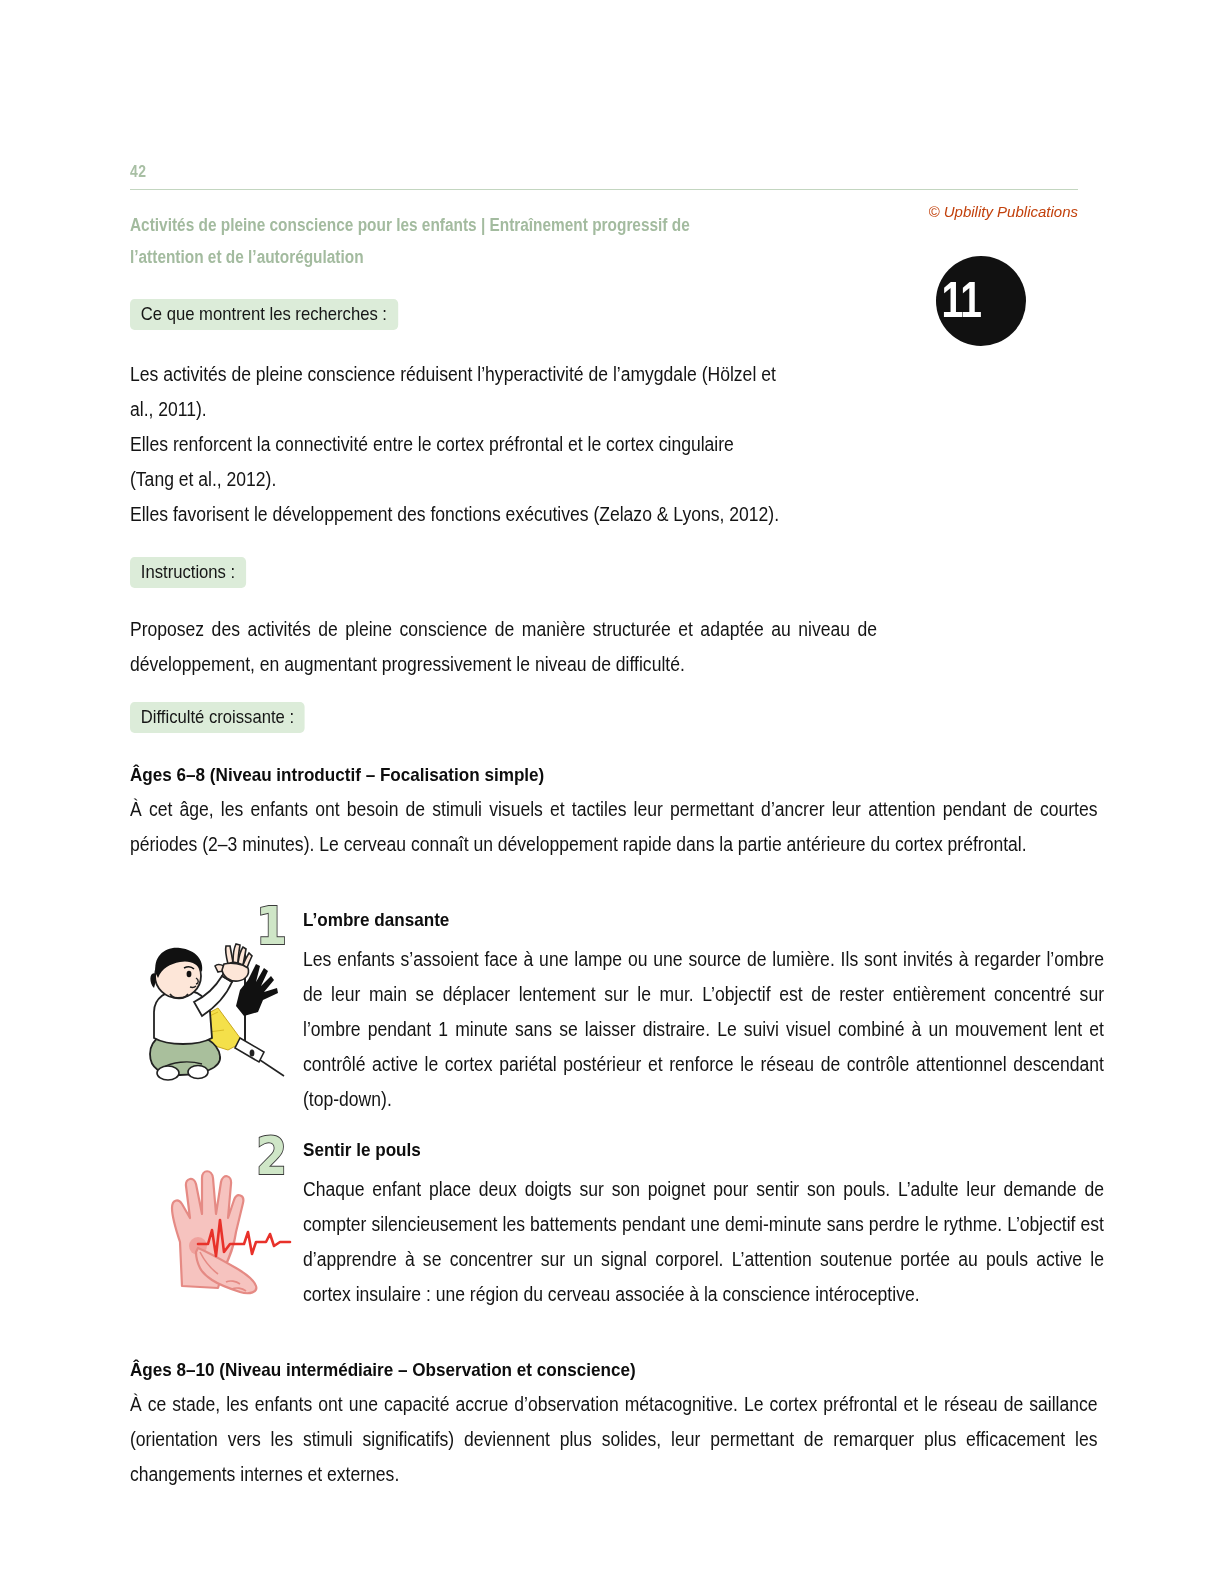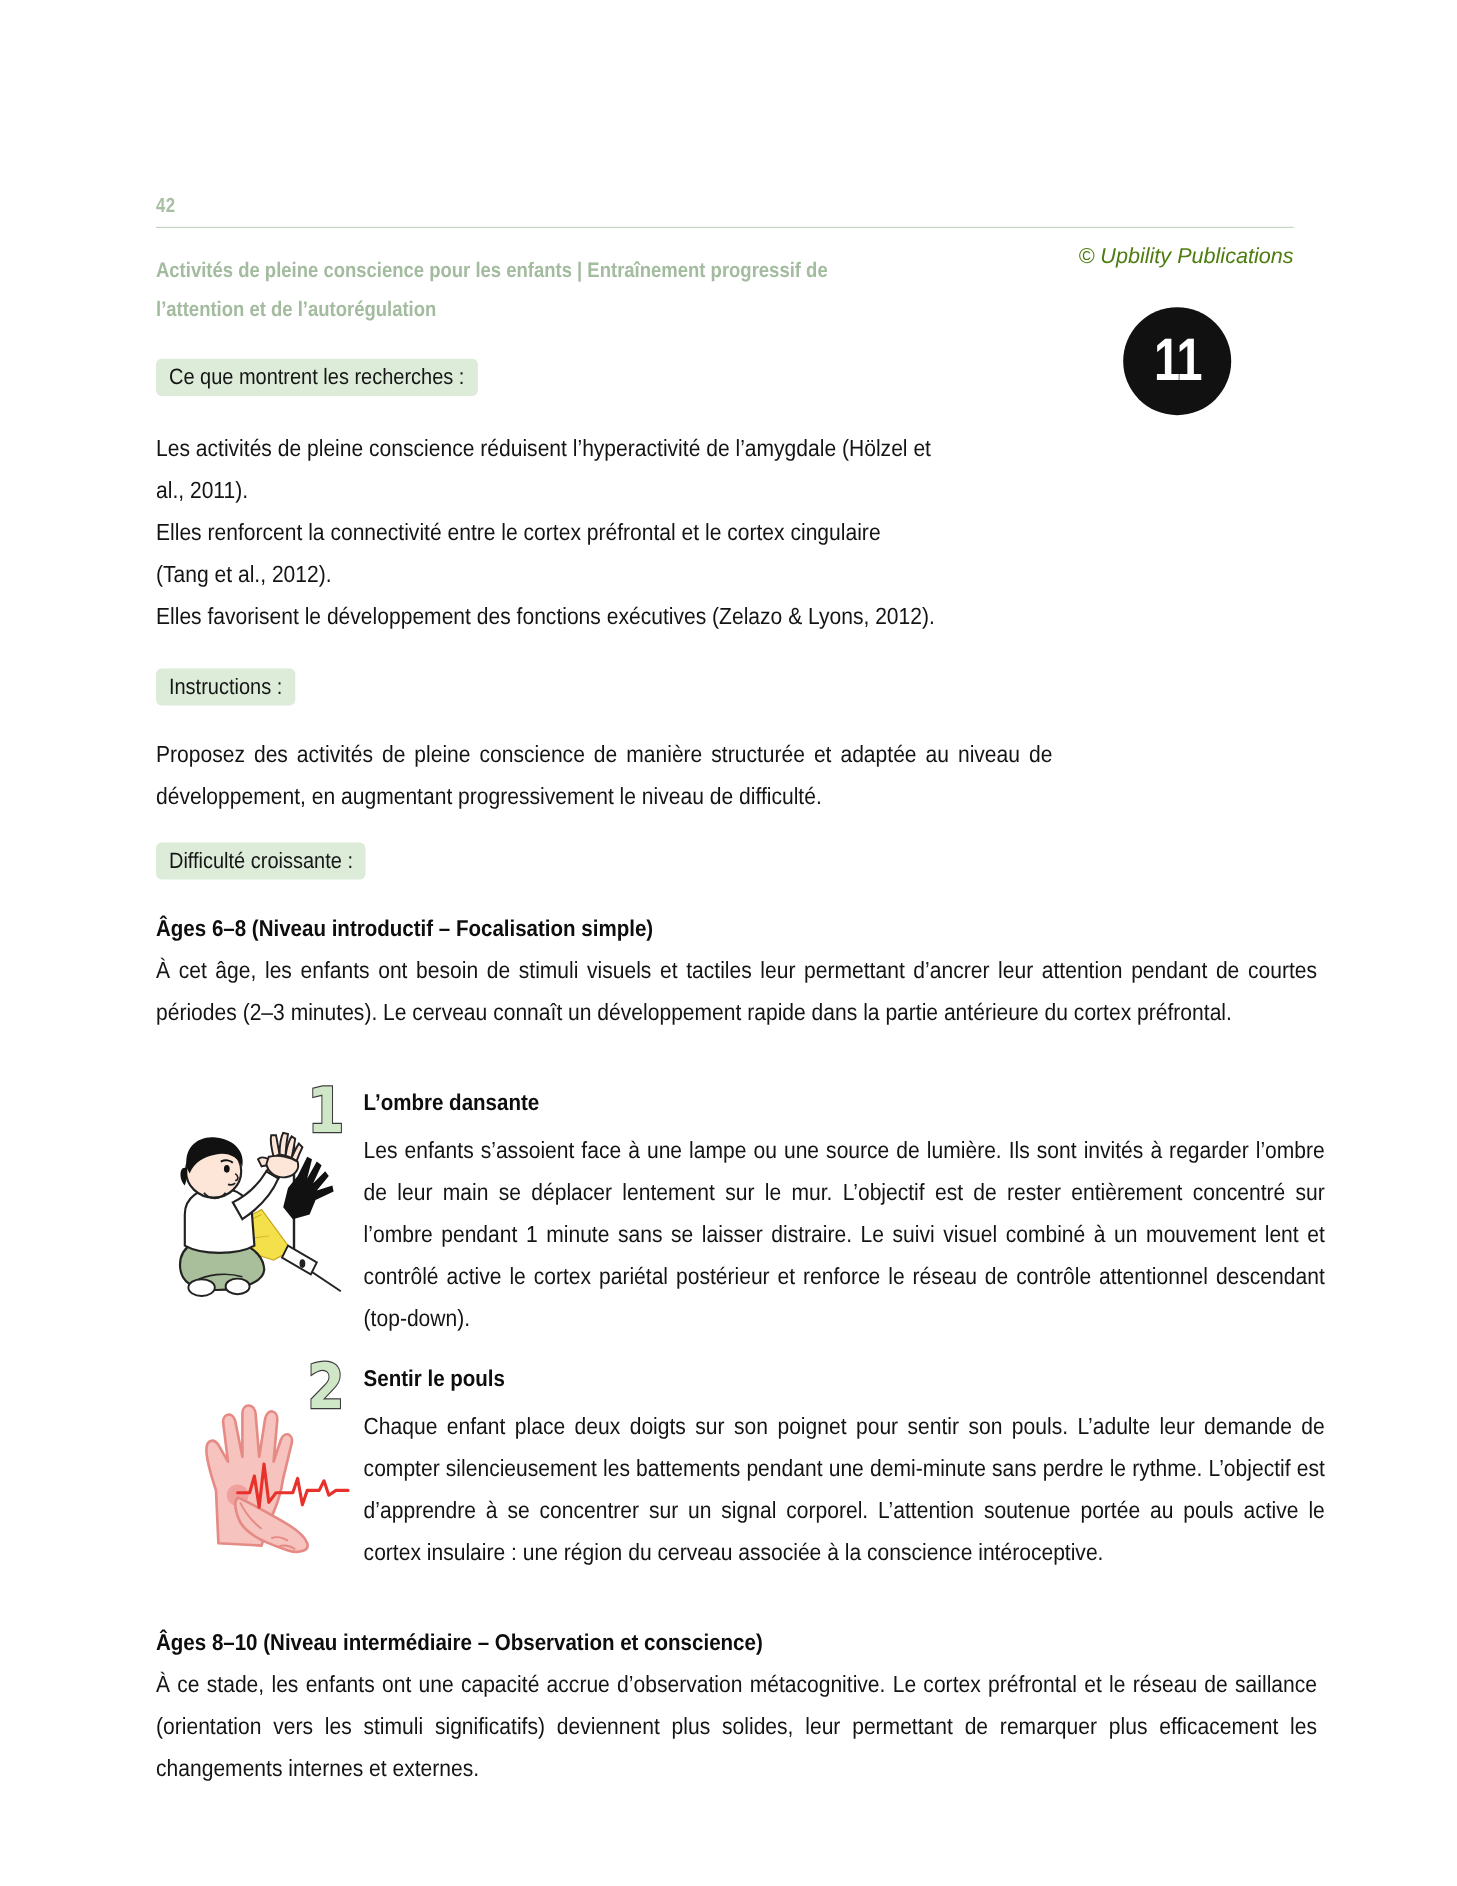--- a/index.html
+++ b/index.html
@@ -55,38 +55,37 @@
     font-weight: 700;
     line-height: 32px;
     color: #a3bb9f;
     transform: scaleX(0.88);
     transform-origin: left top;
   }
   .copyright {
     position: absolute;
     right: 136px;
     top: 159px;
-    font-size: 18px;
+    font-size: 15px;
     font-style: italic;
-    color: #4d7c0f;
+    color: #c2410c;
     white-space: nowrap;
   }
 
   
   .chapter-badge {
     position: absolute;
     left: 936px;
     top: 212px;
     width: 90px;
     height: 90px;
     border-radius: 50%;
     background: #111111;
     display: flex;
     align-items: center;
-    justify-content: center;
   }
   .chapter-badge-num {
     color: #ffffff;
     font-size: 50px;
     font-weight: 700;
     line-height: 1;
     letter-spacing: -1px;
     transform: scaleX(0.78) translateY(-1px);
     font-family: "Liberation Sans", sans-serif;
   }

